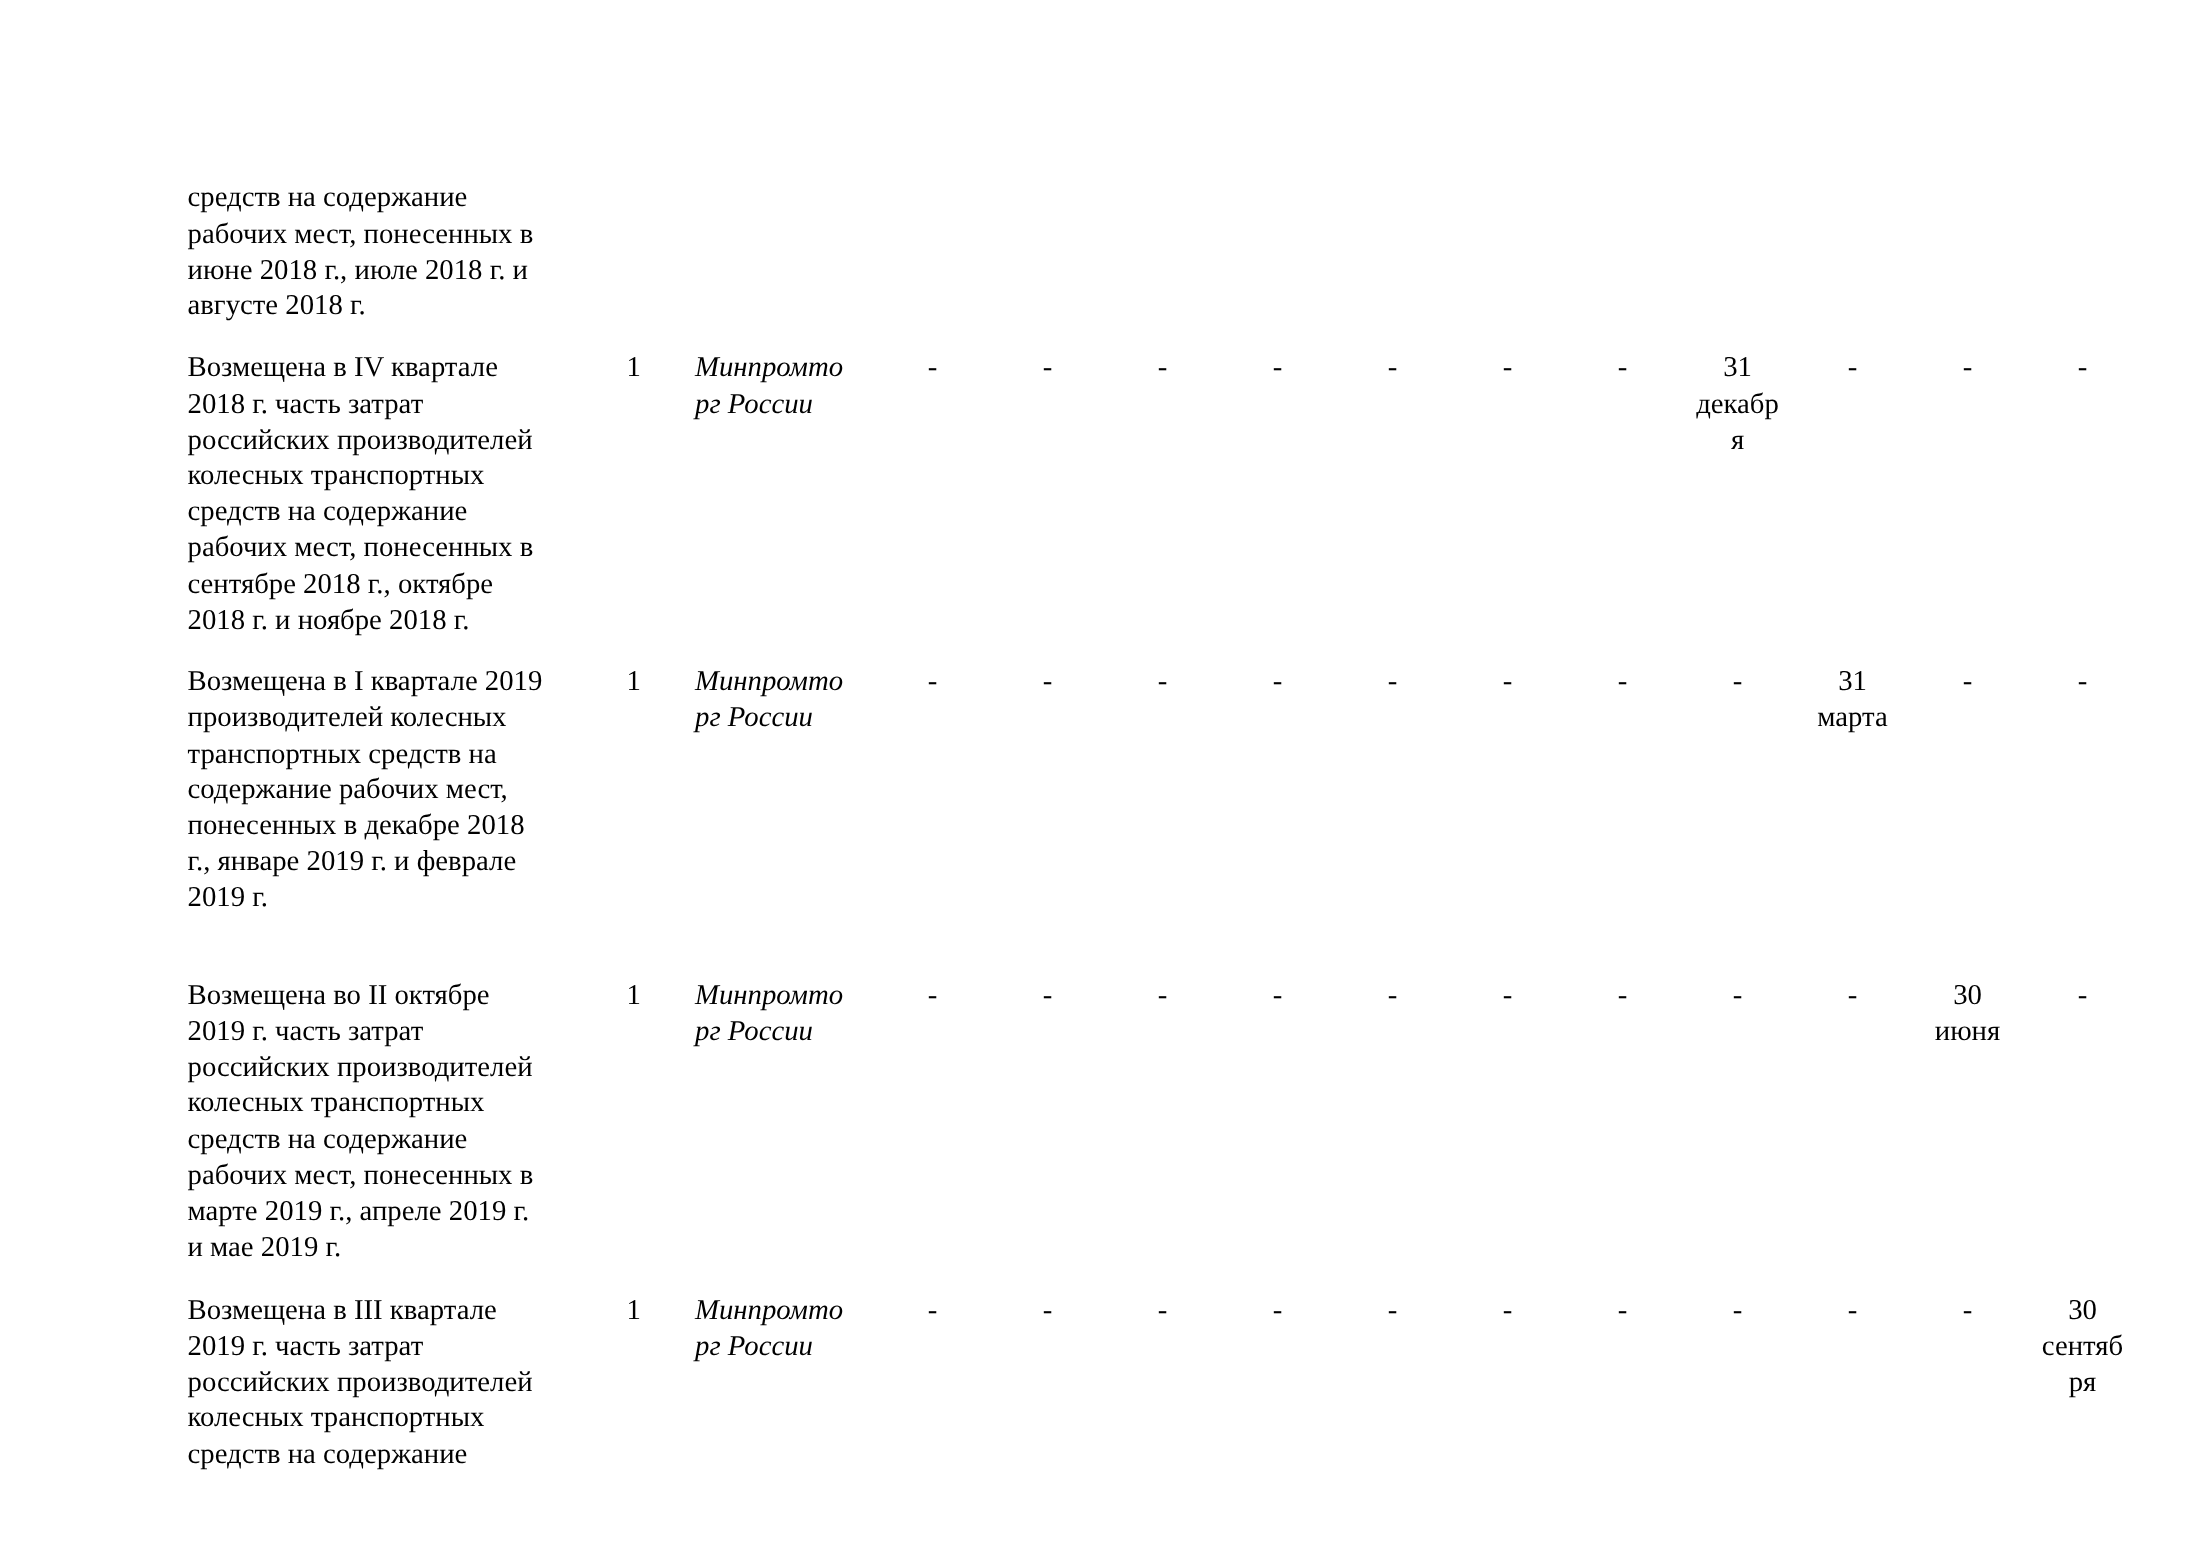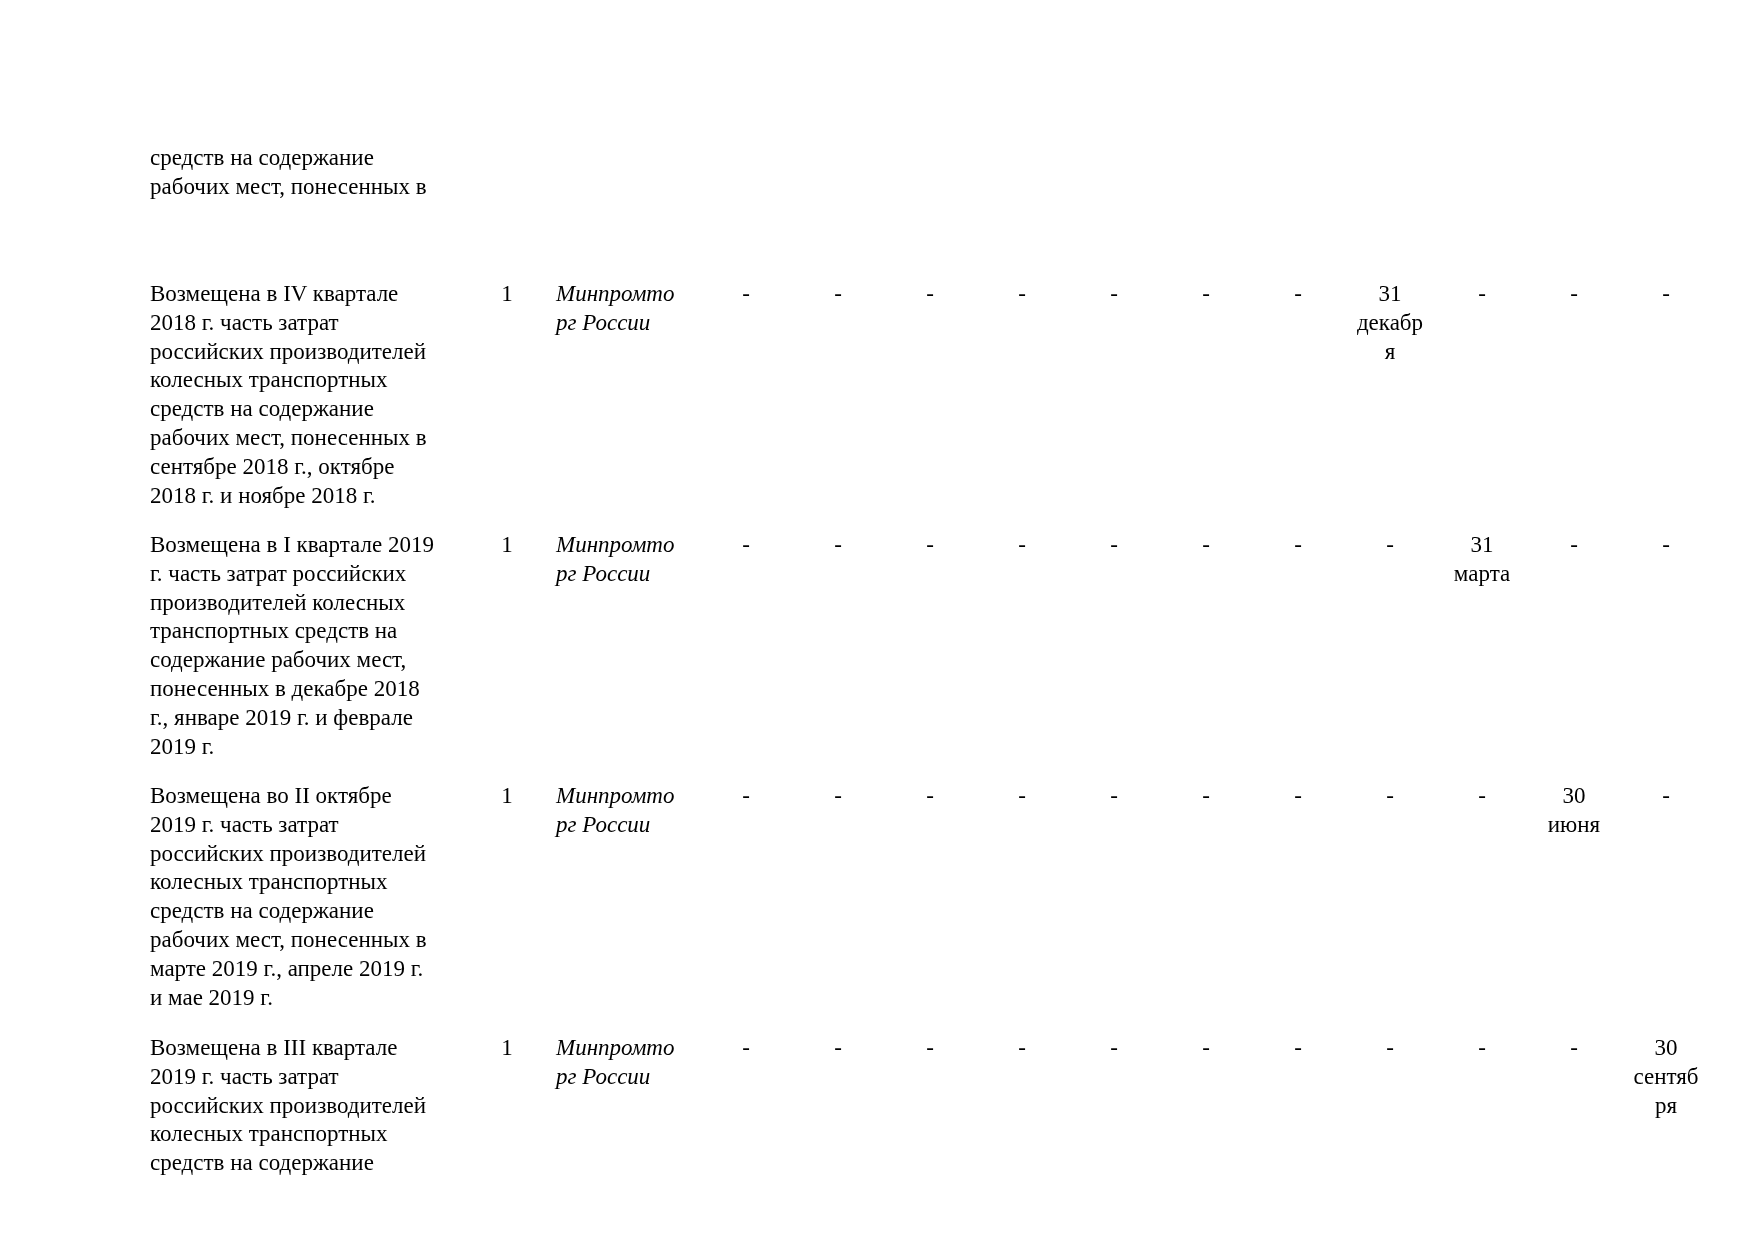--- a/index.html
+++ b/index.html
@@ -20,20 +20,22 @@
 </style>
 </head>
 <body>
 
 <div class="page">
 
   <div class="row" style="top:144px;">
     <div class="desc">
       <span class="ln">средств на содержание</span>
       <span class="ln">рабочих мест, понесенных в</span>
+      <span class="ln">июне 2018 г., июле 2018 г. и</span>
+      <span class="ln">августе 2018 г.</span>
     </div>
   </div>
 
   <div id="rows">
       <div class="row" style="top: 280px;">
         <div class="desc">
           <span class="ln">Возмещена в IV квартале</span>
           <span class="ln">2018 г. часть затрат</span>
           <span class="ln">российских производителей</span>
           <span class="ln">колесных транспортных</span>
@@ -82,21 +84,20 @@
         <div class="cell" style="left: 1622px;">
           <span class="ln">-</span>
         </div>
         <div class="cell" style="left: 1714px;">
           <span class="ln">-</span>
         </div>
       </div>
       <div class="row" style="top: 531px;">
         <div class="desc">
           <span class="ln">Возмещена в I квартале 2019</span>
-          <span class="ln">г. часть затрат российских</span>
           <span class="ln">производителей колесных</span>
           <span class="ln">транспортных средств на</span>
           <span class="ln">содержание рабочих мест,</span>
           <span class="ln">понесенных в декабре 2018</span>
           <span class="ln">г., январе 2019 г. и феврале</span>
           <span class="ln">2019 г.</span>
         </div>
         <div class="qty">1</div>
         <div class="agency">
           <span class="ln">Минпромто</span>

